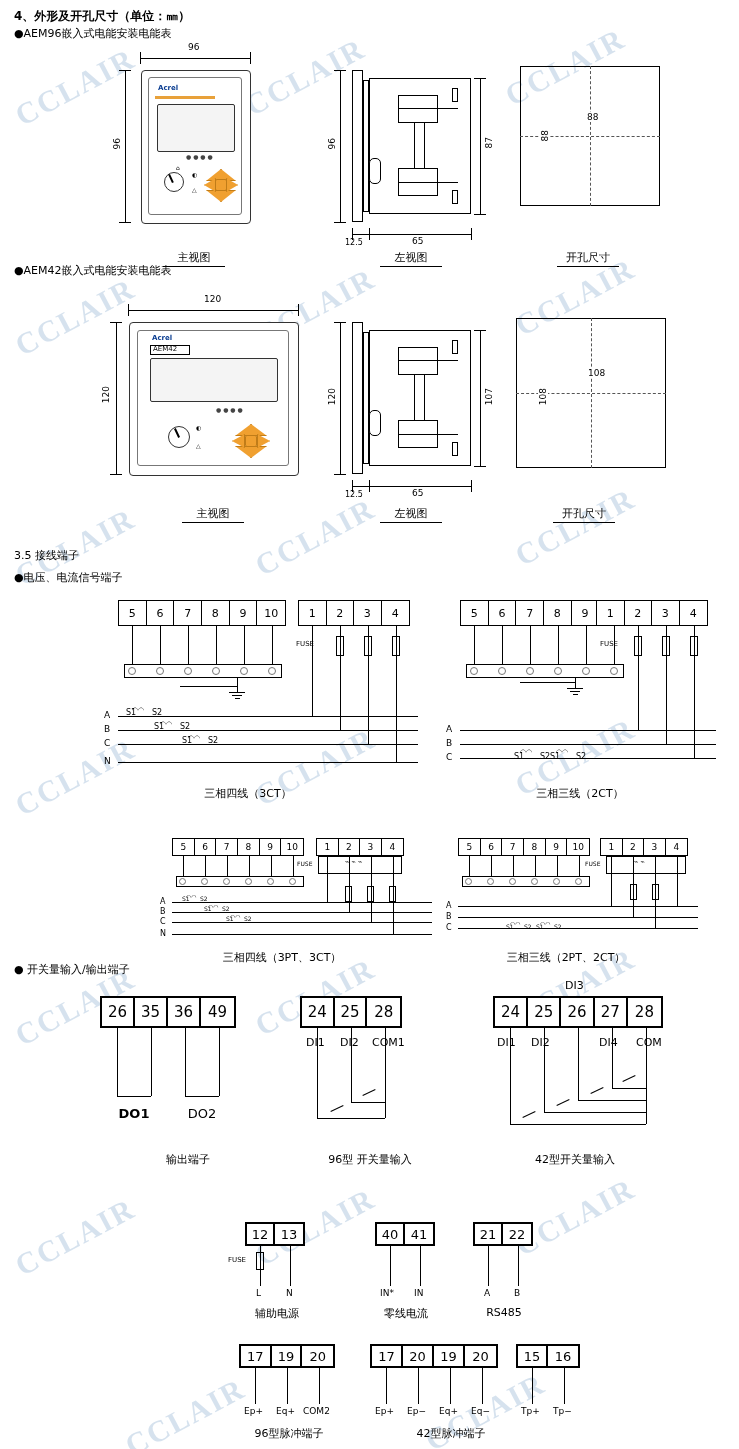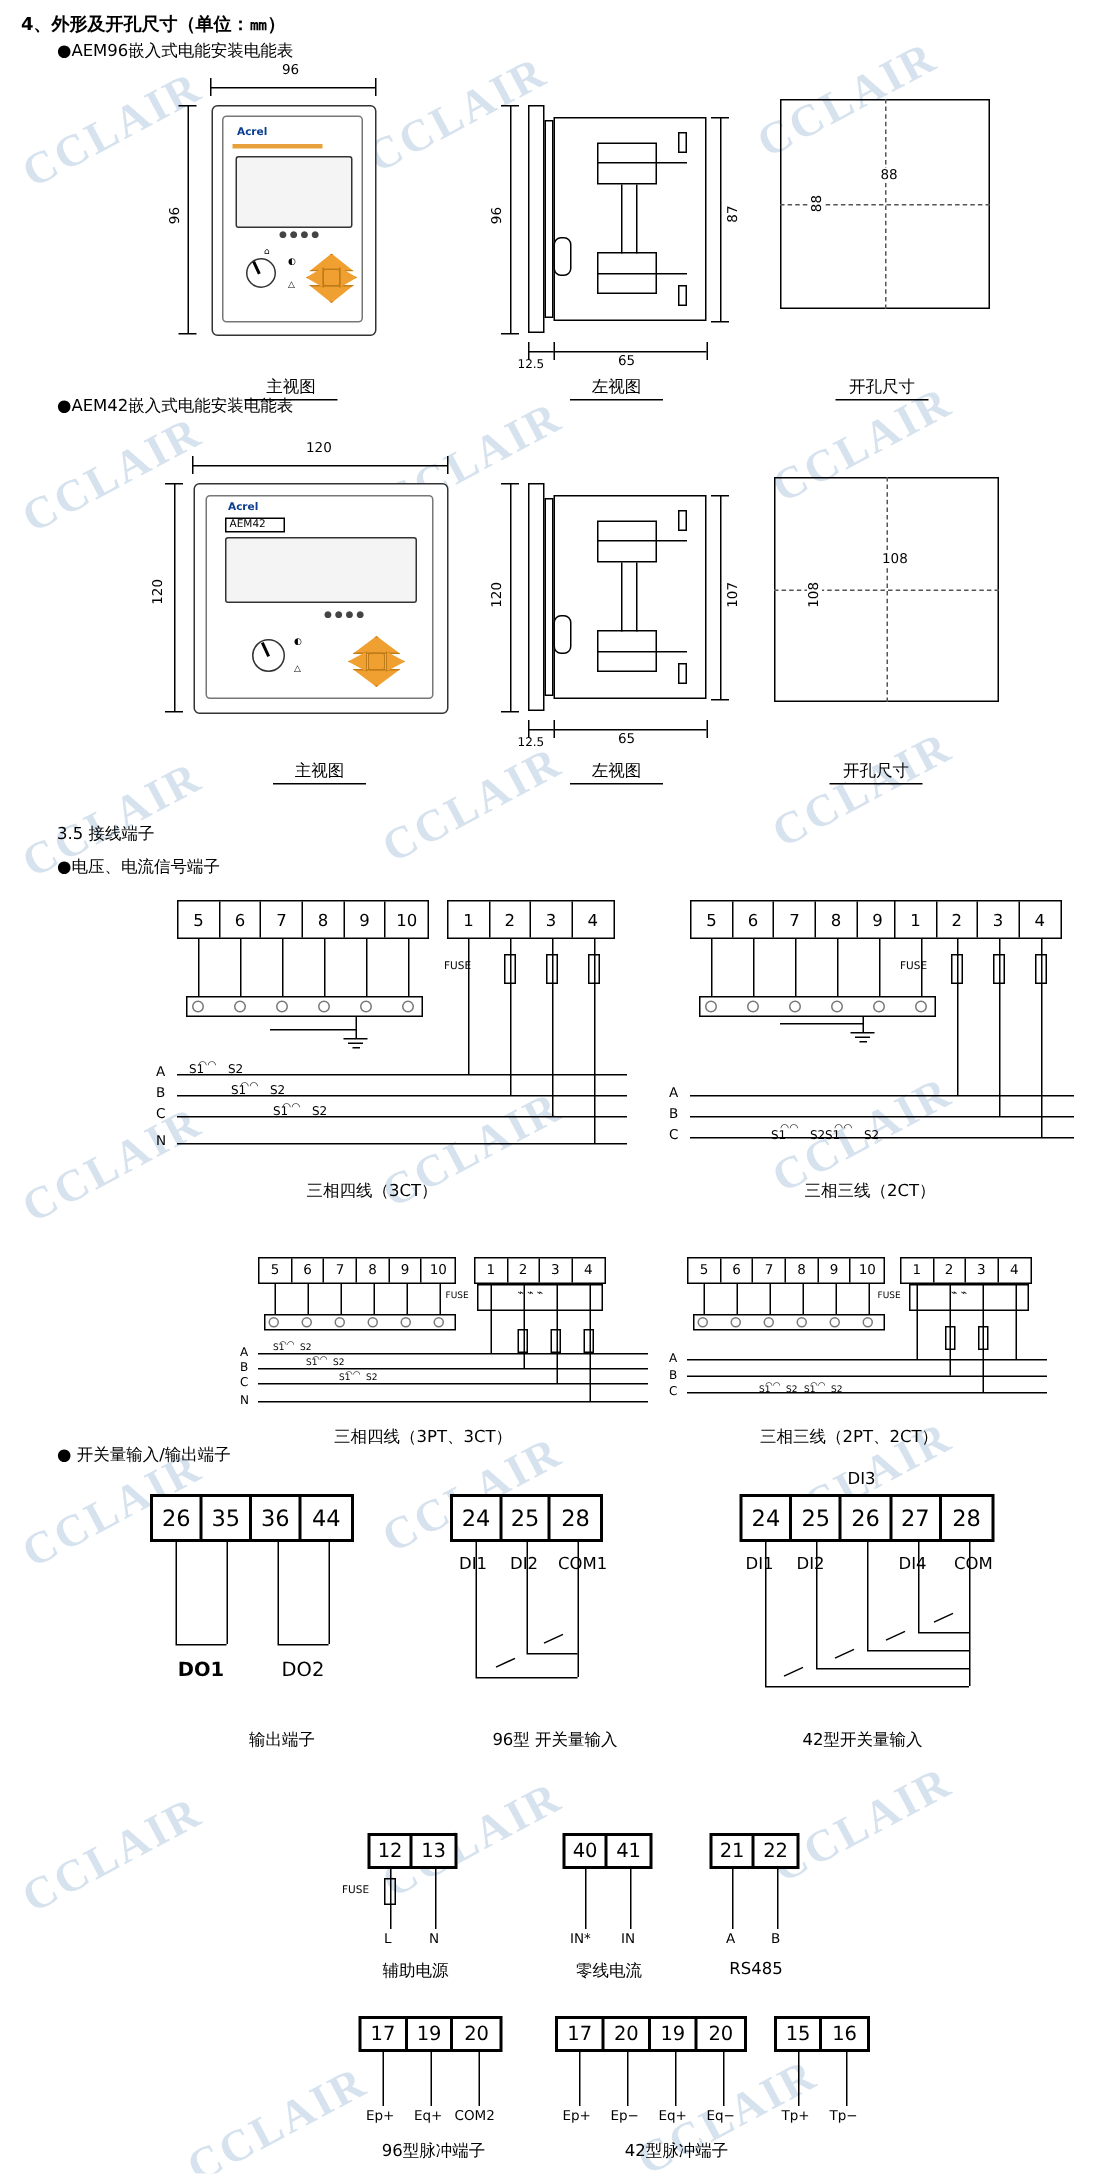--- a/index.html
+++ b/index.html
@@ -17,21 +17,21 @@
     font-family:"Liberation Serif",serif;
     font-size:30px;font-weight:bold;letter-spacing:2px;
     color:rgba(120,160,200,0.30);
     transform:rotate(-28deg);
     white-space:nowrap;
     user-select:none;
   }
 
   
   .h-sec{position:absolute;font-weight:bold;font-size:12px;}
-  .h-sub{position:absolute;font-size:11px;margin-left:24px;}
+  .h-sub{position:absolute;font-size:11px;}
 
   .cap{position:absolute;font-size:11px;text-align:center;}
   .cap-u{border-bottom:1px solid #000;padding-bottom:1px;}
 
   .lbl{position:absolute;font-size:9px;}
   .lbl8{position:absolute;font-size:8px;}
   .vert{writing-mode:vertical-rl;transform:rotate(180deg);}
 
   
   .ln{position:absolute;background:#000;}
@@ -475,21 +475,21 @@
   <div class="box" style="left:630px;top:884px;width:7px;height:16px;"></div>
   <div class="box" style="left:652px;top:884px;width:7px;height:16px;"></div>
   <div class="lbl8" style="left:585px;top:860px;font-size:6px;">FUSE</div>
 
   <div class="cap" style="left:476px;top:950px;width:180px;">三相三线（2PT、2CT）</div>
 
   <div class="term thick" style="left:100px;top:996px;width:136px;height:32px;border-width:2px;">
     <div style="width:34px;font-size:15px;border-right-width:2px;">26</div>
     <div style="width:34px;font-size:15px;border-right-width:2px;">35</div>
     <div style="width:34px;font-size:15px;border-right-width:2px;">36</div>
-    <div style="width:34px;font-size:15px;">44</div>
+    <div style="width:34px;font-size:15px;">49</div>
   </div>
   <div class="ln vl" style="left:117px;top:1028px;height:68px;"></div>
   <div class="ln vl" style="left:151px;top:1028px;height:68px;"></div>
   <div class="ln vl" style="left:185px;top:1028px;height:68px;"></div>
   <div class="ln vl" style="left:219px;top:1028px;height:68px;"></div>
   <div class="ln hl" style="left:117px;top:1096px;width:34px;"></div>
   <div class="ln hl" style="left:185px;top:1096px;width:34px;"></div>
   <div class="cap" style="left:104px;top:1106px;width:60px;font-size:13px;font-weight:bold;">DO1</div>
   <div class="cap" style="left:172px;top:1106px;width:60px;font-size:13px;">DO2</div>
   <div class="cap" style="left:128px;top:1152px;width:120px;">输出端子</div>

